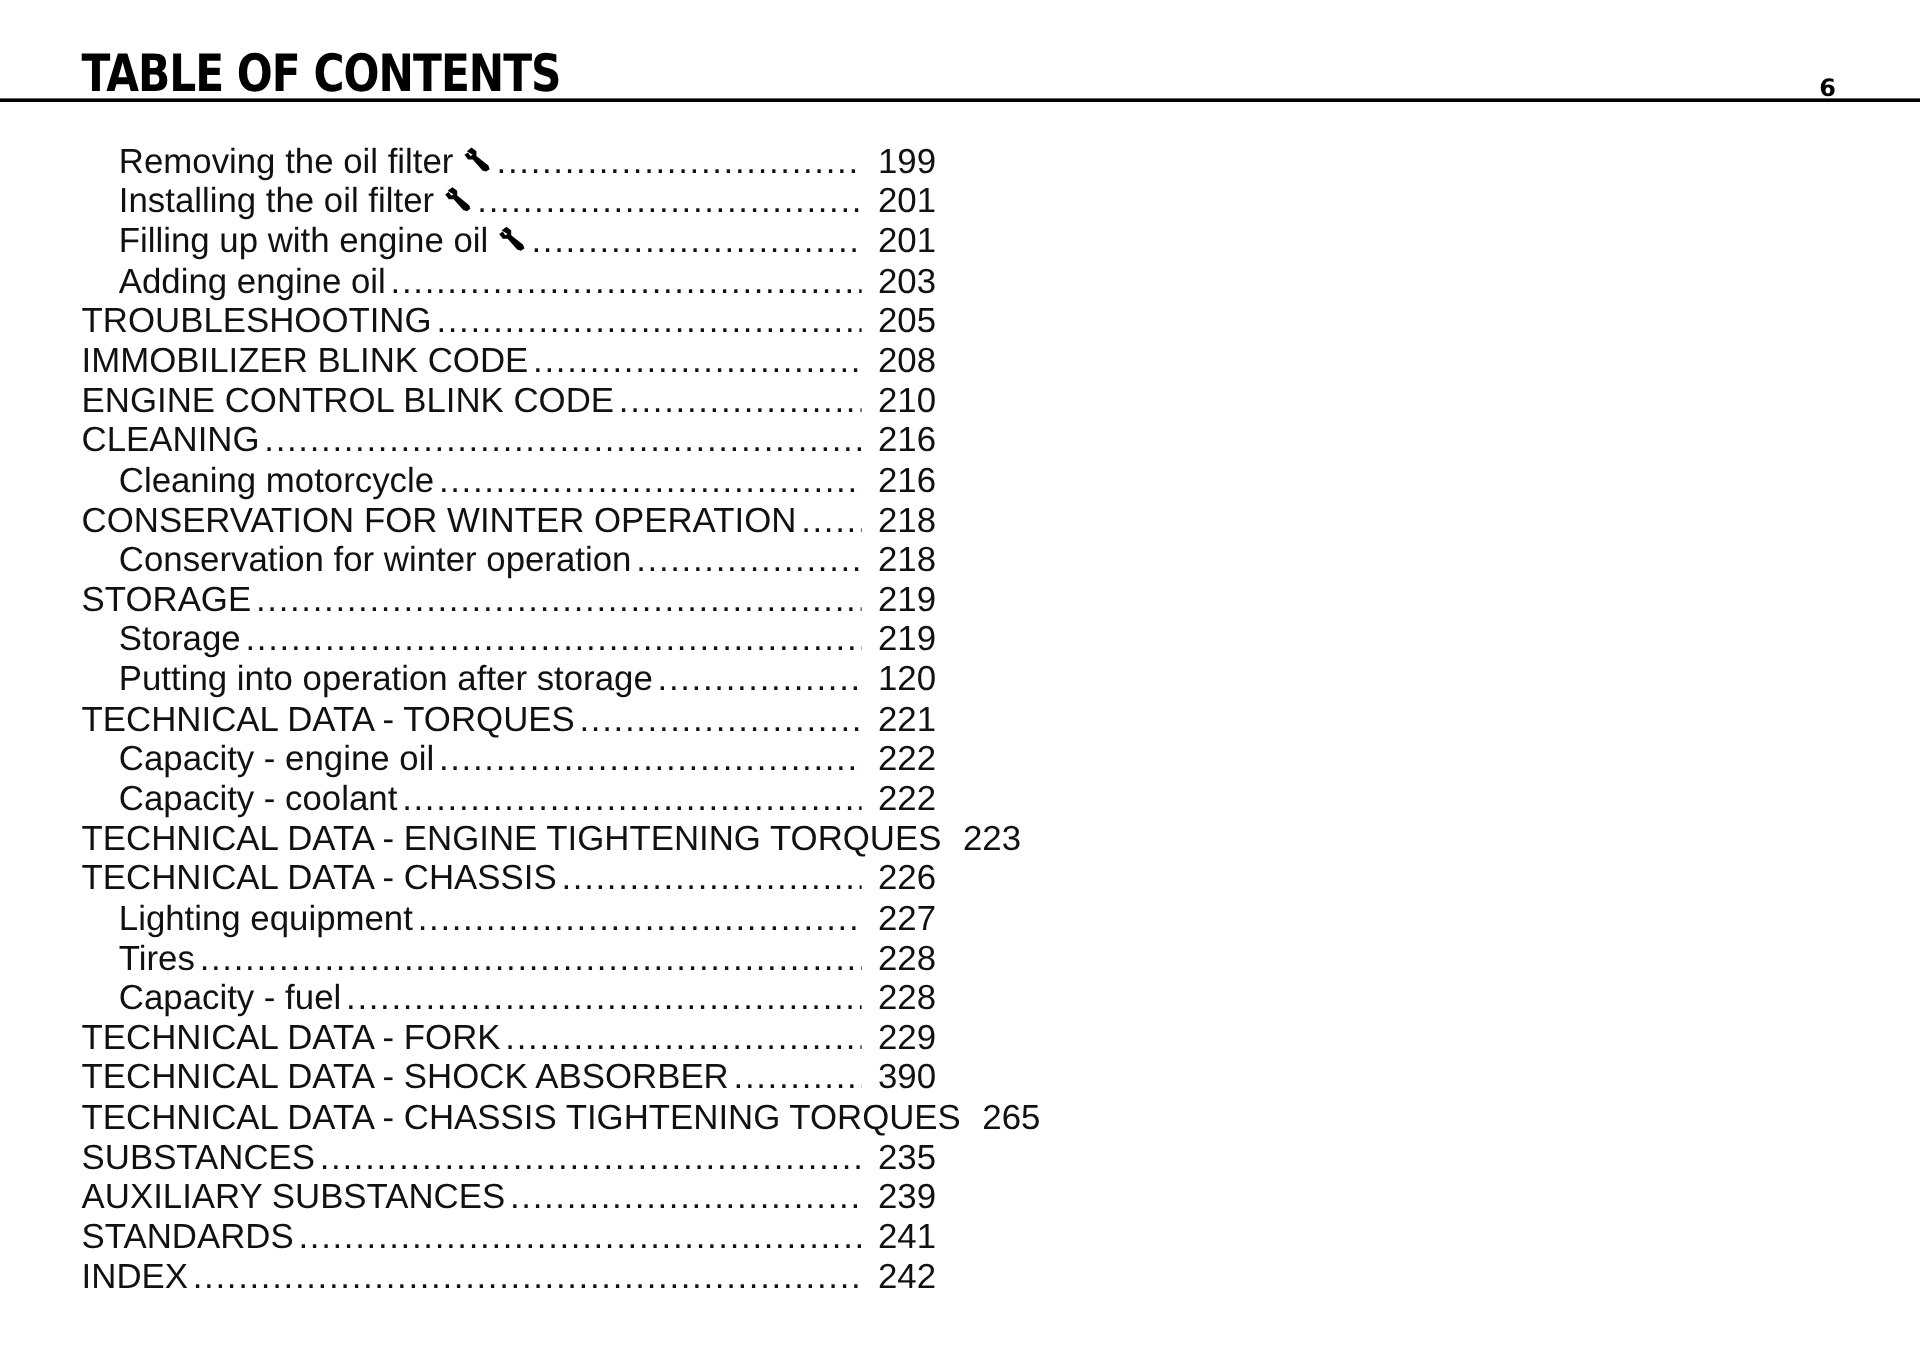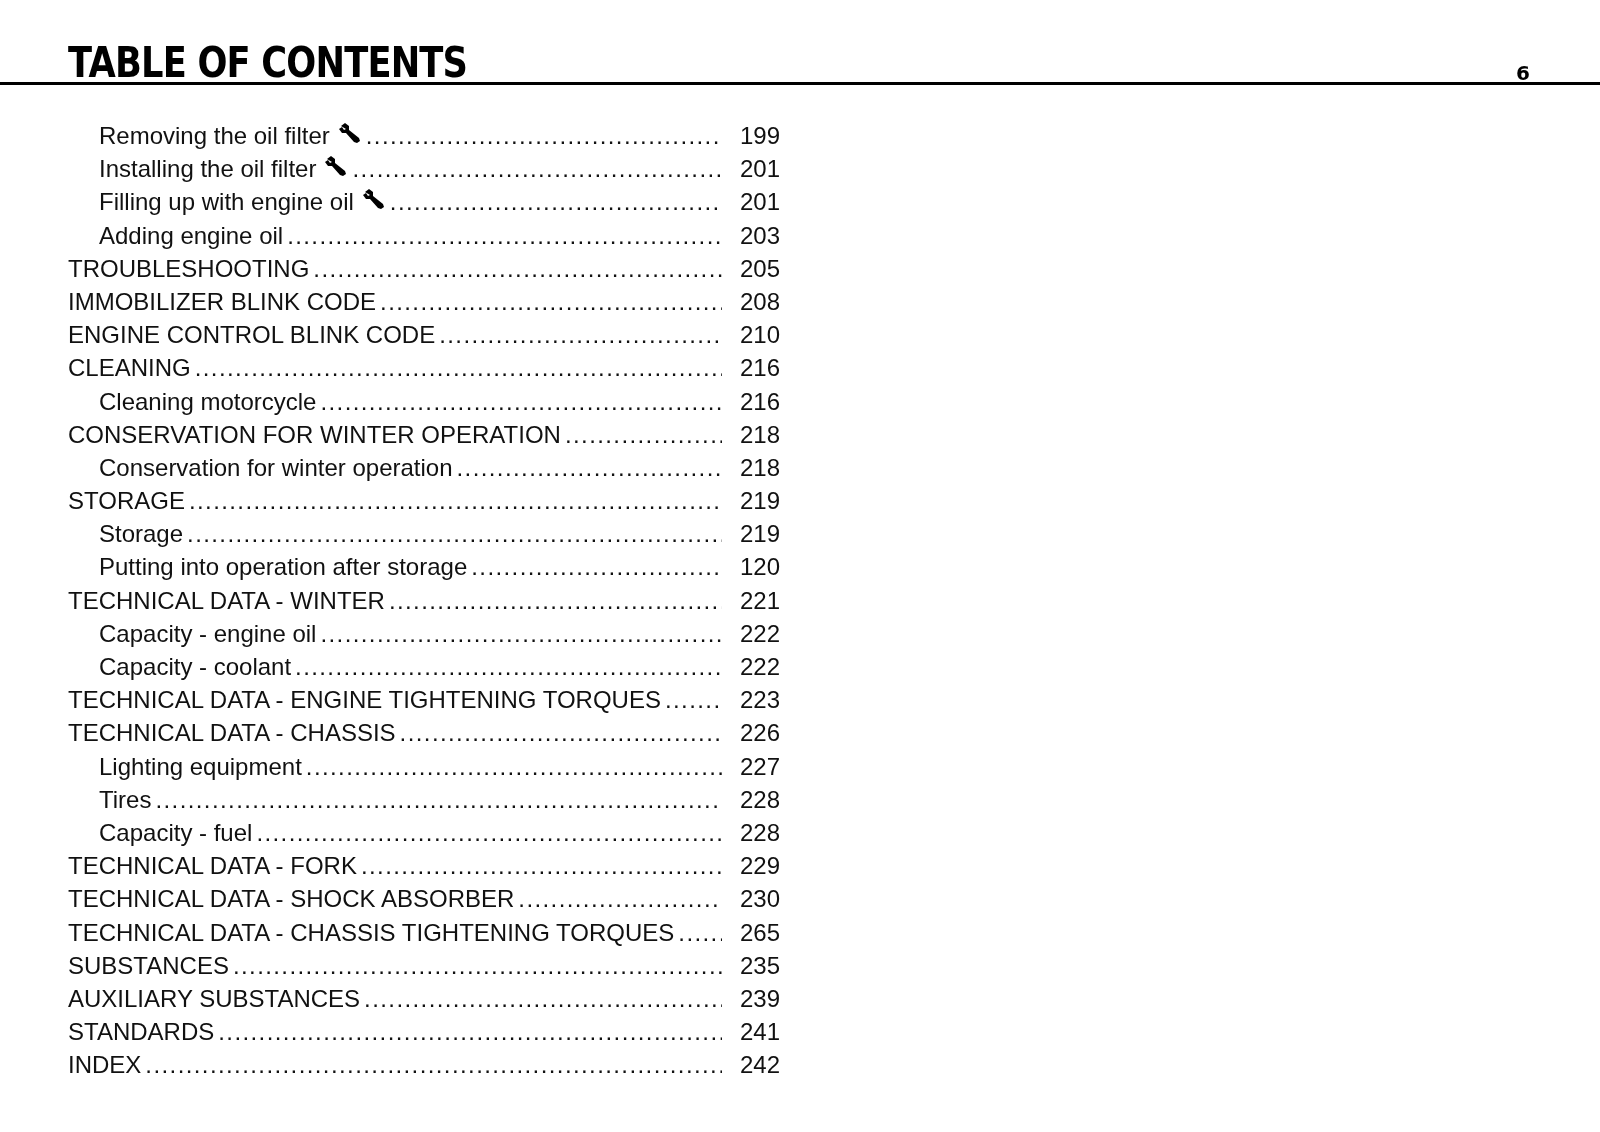--- a/index.html
+++ b/index.html
@@ -60,21 +60,21 @@
       width: 712px;
       margin: 0;
       padding: 0;
       list-style: none;
     }
     .toc-entry {
       display: flex;
       align-items: baseline;
       height: 33.2px;
       font-family: "Liberation Sans", sans-serif;
-      font-size: 24px;
+      font-size: 29px;
       line-height: 33px;
       color: #111;
       white-space: nowrap;
     }
     .toc-entry.level-2 {
       padding-left: 31px;
     }
     .toc-title {
       flex: 0 0 auto;
       transform-origin: left center;
@@ -192,21 +192,21 @@
     <span class="toc-title">Storage</span>
     <span class="toc-leader"></span>
     <span class="toc-page">219</span>
   </li>
   <li class="toc-entry level-2">
     <span class="toc-title">Putting into operation after storage</span>
     <span class="toc-leader"></span>
     <span class="toc-page">120</span>
   </li>
   <li class="toc-entry level-1">
-    <span class="toc-title">TECHNICAL DATA - WINTER</span>
+    <span class="toc-title">TECHNICAL DATA - TORQUES</span>
     <span class="toc-leader"></span>
     <span class="toc-page">221</span>
   </li>
   <li class="toc-entry level-2">
     <span class="toc-title">Capacity - engine oil</span>
     <span class="toc-leader"></span>
     <span class="toc-page">222</span>
   </li>
   <li class="toc-entry level-2">
     <span class="toc-title">Capacity - coolant</span>
@@ -239,21 +239,21 @@
     <span class="toc-page">228</span>
   </li>
   <li class="toc-entry level-1">
     <span class="toc-title">TECHNICAL DATA - FORK</span>
     <span class="toc-leader"></span>
     <span class="toc-page">229</span>
   </li>
   <li class="toc-entry level-1">
     <span class="toc-title">TECHNICAL DATA - SHOCK ABSORBER</span>
     <span class="toc-leader"></span>
-    <span class="toc-page">230</span>
+    <span class="toc-page">390</span>
   </li>
   <li class="toc-entry level-1">
     <span class="toc-title">TECHNICAL DATA - CHASSIS TIGHTENING TORQUES</span>
     <span class="toc-leader"></span>
     <span class="toc-page">265</span>
   </li>
   <li class="toc-entry level-1">
     <span class="toc-title">SUBSTANCES</span>
     <span class="toc-leader"></span>
     <span class="toc-page">235</span>

